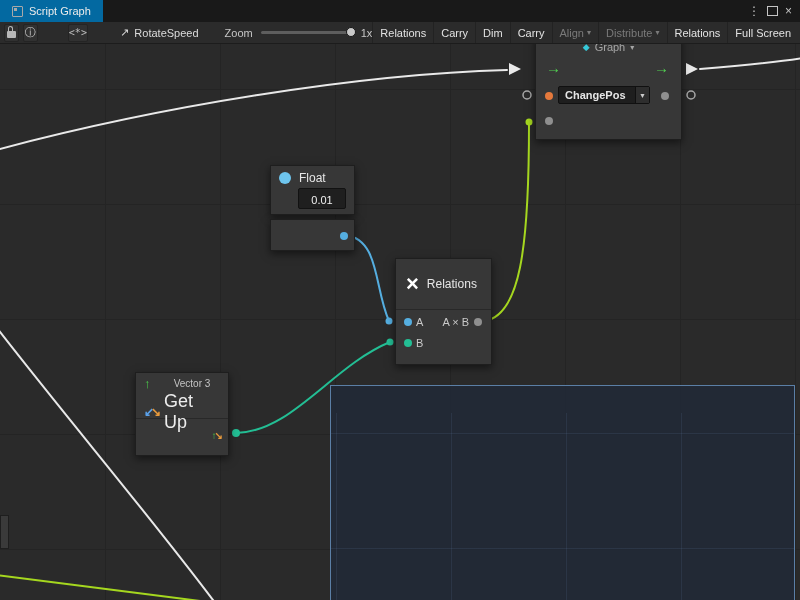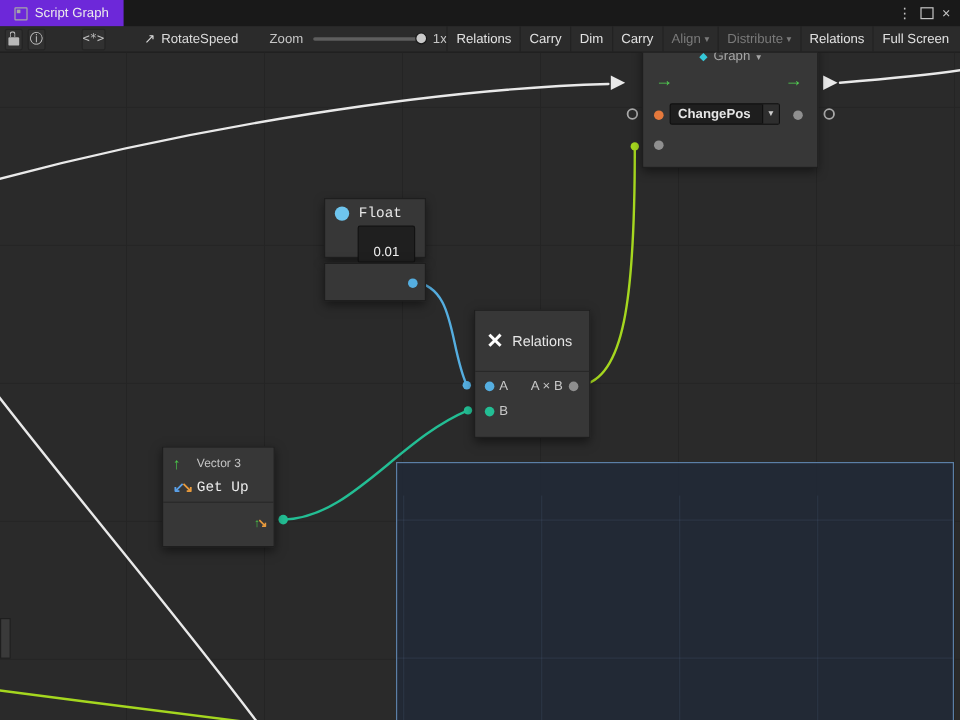--- a/index.html
+++ b/index.html
@@ -3,21 +3,21 @@
 <meta charset="utf-8">
 <style>
   html,body{margin:0;padding:0;}
   body{width:800px;height:600px;overflow:hidden;background:#2A2A2A;
        font-family:"Liberation Sans",sans-serif;position:relative;}
   .app{position:absolute;inset:0;}
 
   
   .titlebar{position:absolute;top:0;left:0;right:0;height:22px;background:#191919;
             display:flex;align-items:stretch;color:#CCC;}
-  .tab{display:flex;align-items:center;gap:6px;padding:0 12px;background:#6d28d9;
+  .tab{display:flex;align-items:center;gap:6px;padding:0 12px;background:#0369a1;
        font-size:11px;color:#ECECEC;}
   .tab-icon{width:9px;height:9px;border:1px solid #A8A8A8;border-radius:1px;position:relative;}
   .tab-icon:after{content:'';position:absolute;width:3px;height:3px;background:#A8A8A8;left:1px;top:1px;}
   .titlebar-right{margin-left:auto;display:flex;align-items:center;gap:7px;padding-right:8px;}
   .tb-ctl{font-size:12px;color:#C4C4C4;line-height:1;}
   .max-box{width:9px;height:8px;border:1px solid #C4C4C4;}
 
   
   .toolbar{position:absolute;top:22px;left:0;right:0;height:22px;background:#2B2B2B;
            border-bottom:1px solid #1C1C1C;display:flex;align-items:center;
@@ -57,25 +57,25 @@
   .ring{fill:none;stroke:#A9A9A9;stroke-width:1.5;}
 
   .node{position:absolute;background:#373737;border:1px solid #1E1E1E;box-sizing:border-box;
         box-shadow:0 3px 8px rgba(0,0,0,.5);color:#DCDCDC;z-index:10;}
   .port{width:8px;height:8px;border-radius:50%;position:absolute;}
 
   
   .float-wrap{position:absolute;left:270px;top:121px;width:85px;z-index:10;}
   .float-main{position:relative;height:50px;background:#373737;border:1px solid #1E1E1E;
               box-sizing:border-box;box-shadow:0 3px 8px rgba(0,0,0,.5);}
-  .node-head{display:flex;align-items:center;gap:8px;padding:5px 8px 2px;font-family:Liberation Mono, monospace;}
+  .node-head{display:flex;align-items:center;gap:8px;padding:5px 8px 2px;}
   .float-icon{width:12px;height:12px;border-radius:50%;background:var(--float-blue,#6EC5EE);}
   .node-title{font-size:12px;color:#E6E6E6;}
   .float-field{width:46px;margin:1px 8px 0 auto;background:#1F1F1F;border:1px solid #121212;
-               border-radius:2px;font-size:11px;color:#F0F0F0;text-align:center;padding:15px 0 2px;}
+               border-radius:2px;font-size:11px;color:#F0F0F0;text-align:center;padding:5px 0 2px;}
   .float-sub{position:relative;height:32px;margin-top:4px;background:#373737;
              border:1px solid #1E1E1E;box-sizing:border-box;box-shadow:0 3px 8px rgba(0,0,0,.5);}
   .float-out{right:6px;top:12px;background:var(--wire-blue,#55AEE0);}
 
   
   .mult{left:395px;top:214px;width:97px;height:107px;}
   .mult-head{display:flex;align-items:center;gap:8px;padding:0 10px;height:50px;
              border-bottom:1px solid #282828;}
   .mult-x{font-size:22px;color:#FFF;font-weight:bold;line-height:1;}
   .mrows{margin-top:2px;}
@@ -83,24 +83,24 @@
         color:#C9C9C9;display:flex;justify-content:space-between;}
   .pa{left:8px;top:6px;background:var(--wire-blue,#55AEE0);}
   .pb{left:8px;top:6px;background:var(--wire-teal,#23BE94);}
   .pout{right:9px;top:6px;background:var(--port-gray,#8F8F8F);}
 
   
   .vec{left:135px;top:328px;width:94px;}
   .vec-head{height:40px;border-bottom:1px solid #282828;display:grid;
             grid-template-columns:20px 1fr;align-items:center;padding:3px 8px 2px;box-sizing:content-box;}
   .vec-up{color:#49C849;font-weight:bold;font-size:13px;}
-  .vec-type{font-size:10px;color:#C4C4C4;}
+  .vec-type{font-size:10px;color:#C4C4C4;text-align:center;}
   .vec-axes{font-size:12px;font-weight:bold;letter-spacing:-3px;}
   .vec-axes .sw{color:#5AA0E8;} .vec-axes .se{color:#E89A3C;}
-  .vec-title{font-size:12px;color:#ECECEC;font-family:Liberation Mono, monospace;}
+  .vec-title{font-size:18px;color:#ECECEC;}
   .vec-body{position:relative;height:36px;}
   .vec-port{position:absolute;right:7px;top:11px;font-size:10px;font-weight:bold;letter-spacing:-2px;}
   .vec-port .up{color:#49C849;} .vec-port .se{color:#E89A3C;}
 
   
   .event{left:535px;top:-8px;width:147px;padding-bottom:6px;}
   .ev-graph{height:20px;display:flex;align-items:center;justify-content:center;gap:5px;
             font-size:11px;color:#A6A6A6;}
   .ev-gicon{color:#35C8D8;font-size:9px;line-height:1;}
   .ev-flow{height:26px;position:relative;}

